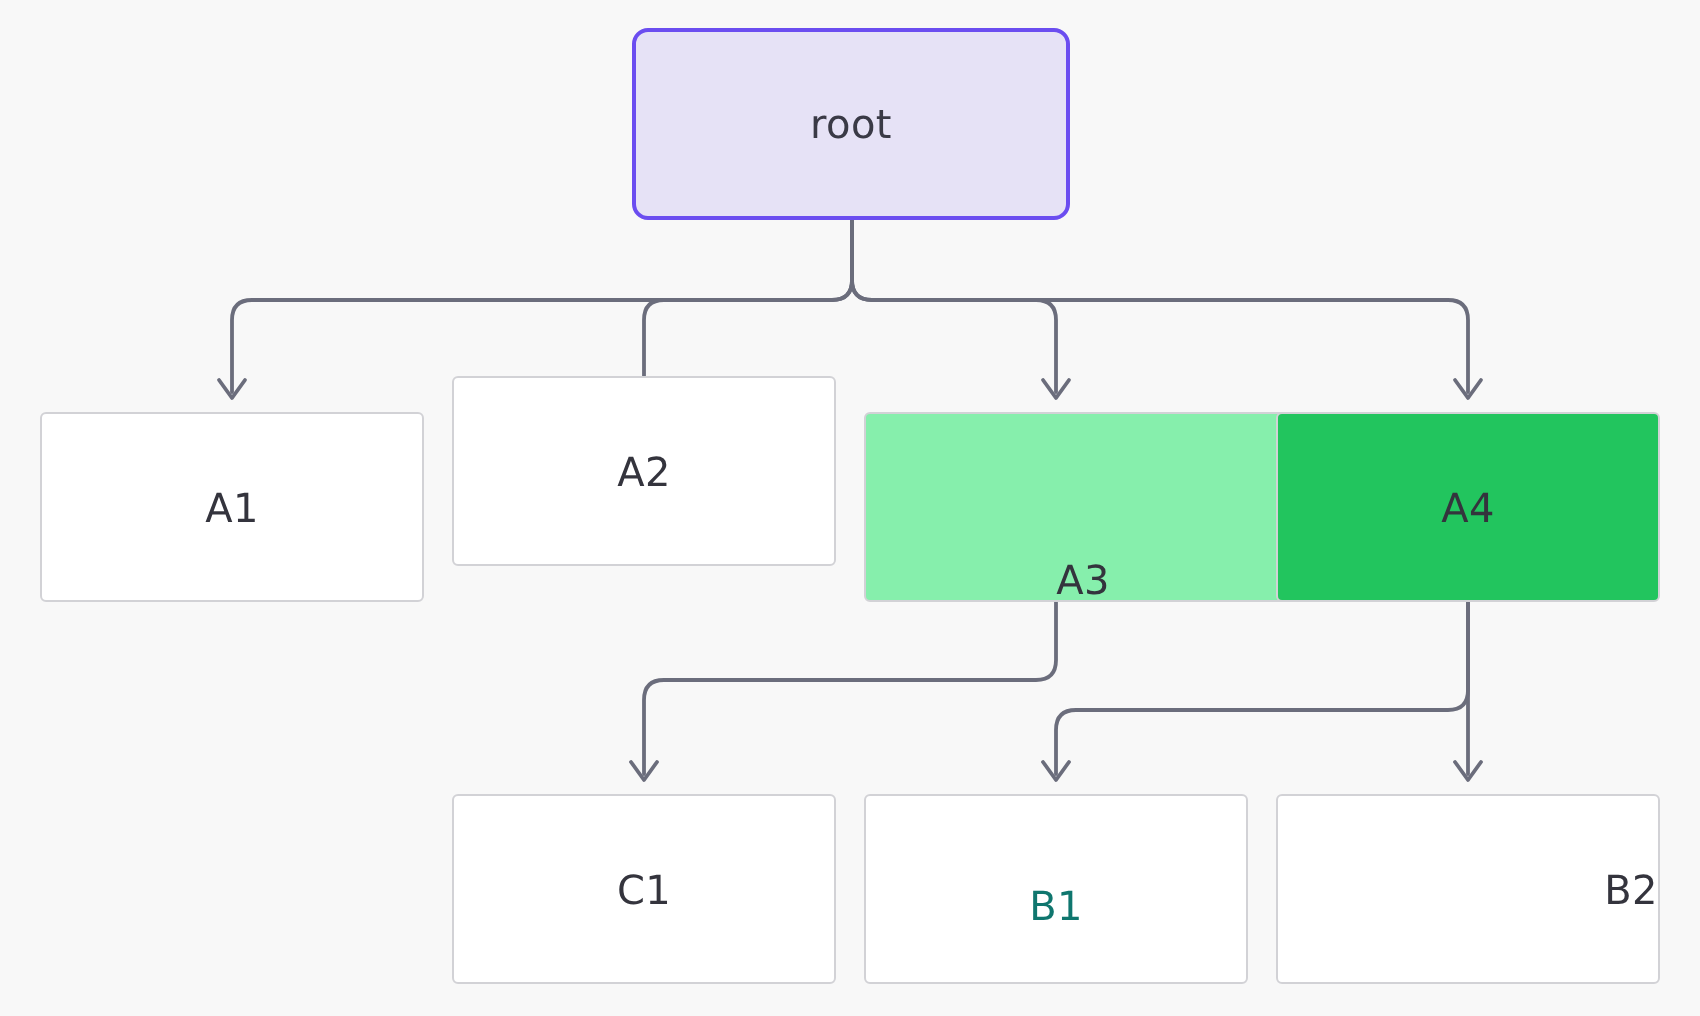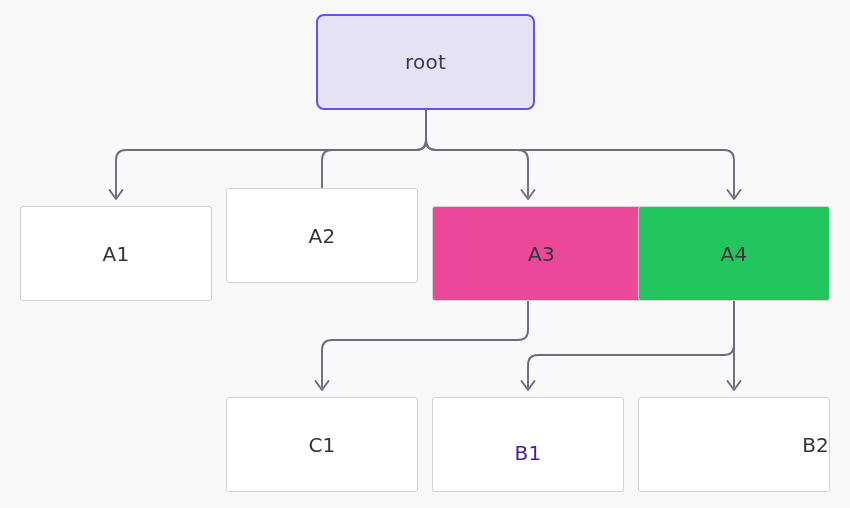--- a/index.html
+++ b/index.html
@@ -93,30 +93,30 @@
   <div id="node-layer">
       <div class="node root-node" style="left: 316px; top: 14px; width: 219px; height: 96px; background: rgb(230, 226, 246); border-color: rgb(107, 77, 240);">
         <span class="node-label" style="color: rgb(58, 58, 70);">root</span>
       </div>
       <div class="node" style="left: 20px; top: 206px; width: 192px; height: 95px; background: rgb(255, 255, 255); border-color: rgb(210, 210, 214);">
         <span class="node-label" style="color: rgb(52, 52, 61);">A1</span>
       </div>
       <div class="node" style="left: 226px; top: 188px; width: 192px; height: 95px; background: rgb(255, 255, 255); border-color: rgb(210, 210, 214);">
         <span class="node-label" style="color: rgb(52, 52, 61);">A2</span>
       </div>
-      <div class="node" style="left: 432px; top: 206px; width: 219px; height: 95px; background: #ec4899; border-color: rgb(210, 210, 214);">
+      <div class="node" style="left: 432px; top: 206px; width: 219px; height: 95px; background: #86efac; border-color: rgb(210, 210, 214); align-items: flex-end;">
         <span class="node-label" style="color: rgb(52, 52, 61);">A3</span>
       </div>
       <div class="node" style="left: 638px; top: 206px; width: 192px; height: 95px; background: #22c55e; border-color: rgb(210, 210, 214);">
         <span class="node-label" style="color: rgb(52, 52, 61);">A4</span>
       </div>
       <div class="node" style="left: 226px; top: 397px; width: 192px; height: 95px; background: rgb(255, 255, 255); border-color: rgb(210, 210, 214);">
         <span class="node-label" style="color: rgb(52, 52, 61);">C1</span>
       </div>
       <div class="node" style="left: 432px; top: 397px; width: 192px; height: 95px; background: rgb(255, 255, 255); border-color: rgb(210, 210, 214);">
-        <span class="node-label" style="color: #4c1d95; margin-top: 16px;">B1</span>
+        <span class="node-label" style="color: #0f766e; margin-top: 16px;">B1</span>
       </div>
       <div class="node" style="left: 638px; top: 397px; width: 192px; height: 95px; background: rgb(255, 255, 255); border-color: rgb(210, 210, 214); justify-content: flex-end;">
         <span class="node-label" style="color: rgb(52, 52, 61);">B2</span>
       </div>
     </div>
 
 </div>
 
 </body></html>

